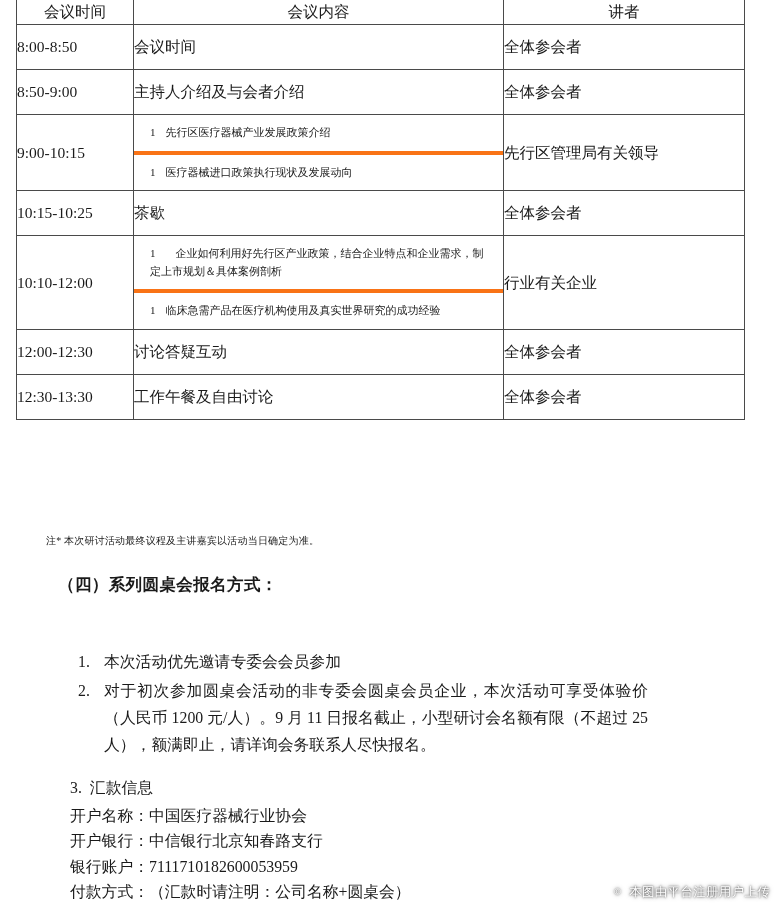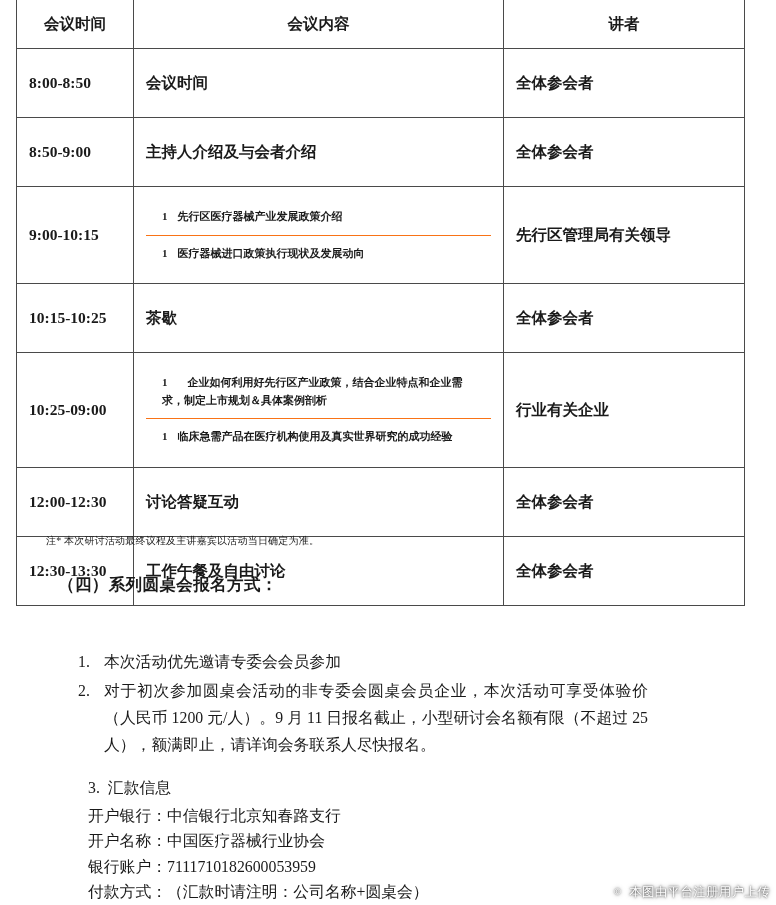--- a/index.html
+++ b/index.html
@@ -33,22 +33,21 @@
   table.agenda {
     border-collapse: collapse;
     width: 728px;
     table-layout: fixed;
   }
   table.agenda td {
     border: 1px solid #4a4a4a;
     vertical-align: middle;
     font-size: 15.5px;
     line-height: 1.55;
-    padding: 12px;
-    font-weight: bold;
+    padding: 0;
   }
   .col-time  { width: 117px; }
   .col-body  { width: 370px; }
   .col-spk   { width: 241px; }
 
   .cell-c {
     text-align: left;
     padding: 8px 4px;
   }
   .cell-head {
@@ -58,21 +57,21 @@
 
   
   .sub-cell { padding: 0; }
   .sub {
     padding: 9px 12px 9px 16px;
     text-align: left;
     font-size: 11px;
     line-height: 1.6;
   }
   .sub + .sub {
-    border-top: 1px solid #f97316;
+    border-top: 4px solid #f97316;
   }
   .sub .num {
     margin-right: 10px;
   }
   .sub.wide .num {
     margin-right: 20px;
   }
 
   .row-tall td { height: 44px; }
 
@@ -115,21 +114,21 @@
     text-align: left;
   }
   .oitem .otext {
     flex: 1 1 auto;
     text-align: justify;
   }
 
   
   .pay {
     position: absolute;
-    left: 88px;
+    left: 70px;
     top: 775px;
     width: 580px;
     font-size: 15.8px;
     line-height: 1.62;
   }
   .pay .pay-title {
     margin-bottom: 2px;
   }
   .pay .pay-line {
     margin-left: 0;
@@ -205,21 +204,21 @@
           <td class="cell-c">先行区管理局有关领导</td>
         </tr>
 
         <tr class="row-tall">
           <td class="cell-c">10:15-10:25</td>
           <td class="cell-c">茶歇</td>
           <td class="cell-c">全体参会者</td>
         </tr>
 
         <tr>
-          <td class="cell-c">10:25-09:00</td>
+          <td class="cell-c">10:10-12:00</td>
           <td class="sub-cell">
             <div class="sub wide">
               <span class="num">1</span><span>企业如何利用好先行区产业政策，结合企业特点和企业需求，制定上市规划＆具体案例剖析</span>
             </div>
             <div class="sub">
               <span class="num">1</span><span>临床急需产品在医疗机构使用及真实世界研究的成功经验</span>
             </div>
           </td>
           <td class="cell-c">行业有关企业</td>
         </tr>
@@ -252,22 +251,22 @@
     <div class="oitem">
       <span class="marker">2.</span>
       <span class="otext">对于初次参加圆桌会活动的非专委会圆桌会员企业，本次活动可享受体验价（人民币 1200 元/人）。9 月 11 日报名截止，小型研讨会名额有限（不超过 25 人），额满即止，请详询会务联系人尽快报名。</span>
     </div>
   </div>
 
   <div class="pay">
     <div class="pay-title">
       <span class="marker">3.</span><span>汇款信息</span>
     </div>
+    <div class="pay-line">开户名称：中国医疗器械行业协会</div>
     <div class="pay-line">开户银行：中信银行北京知春路支行</div>
-    <div class="pay-line">开户名称：中国医疗器械行业协会</div>
     <div class="pay-line">银行账户：7111710182600053959</div>
     <div class="pay-line">付款方式：（汇款时请注明：公司名称+圆桌会）</div>
   </div>
 
   <div class="watermark">
     <span class="wm-mark">©</span>
     <span>本图由平台注册用户上传</span>
   </div>
 
 </div>

